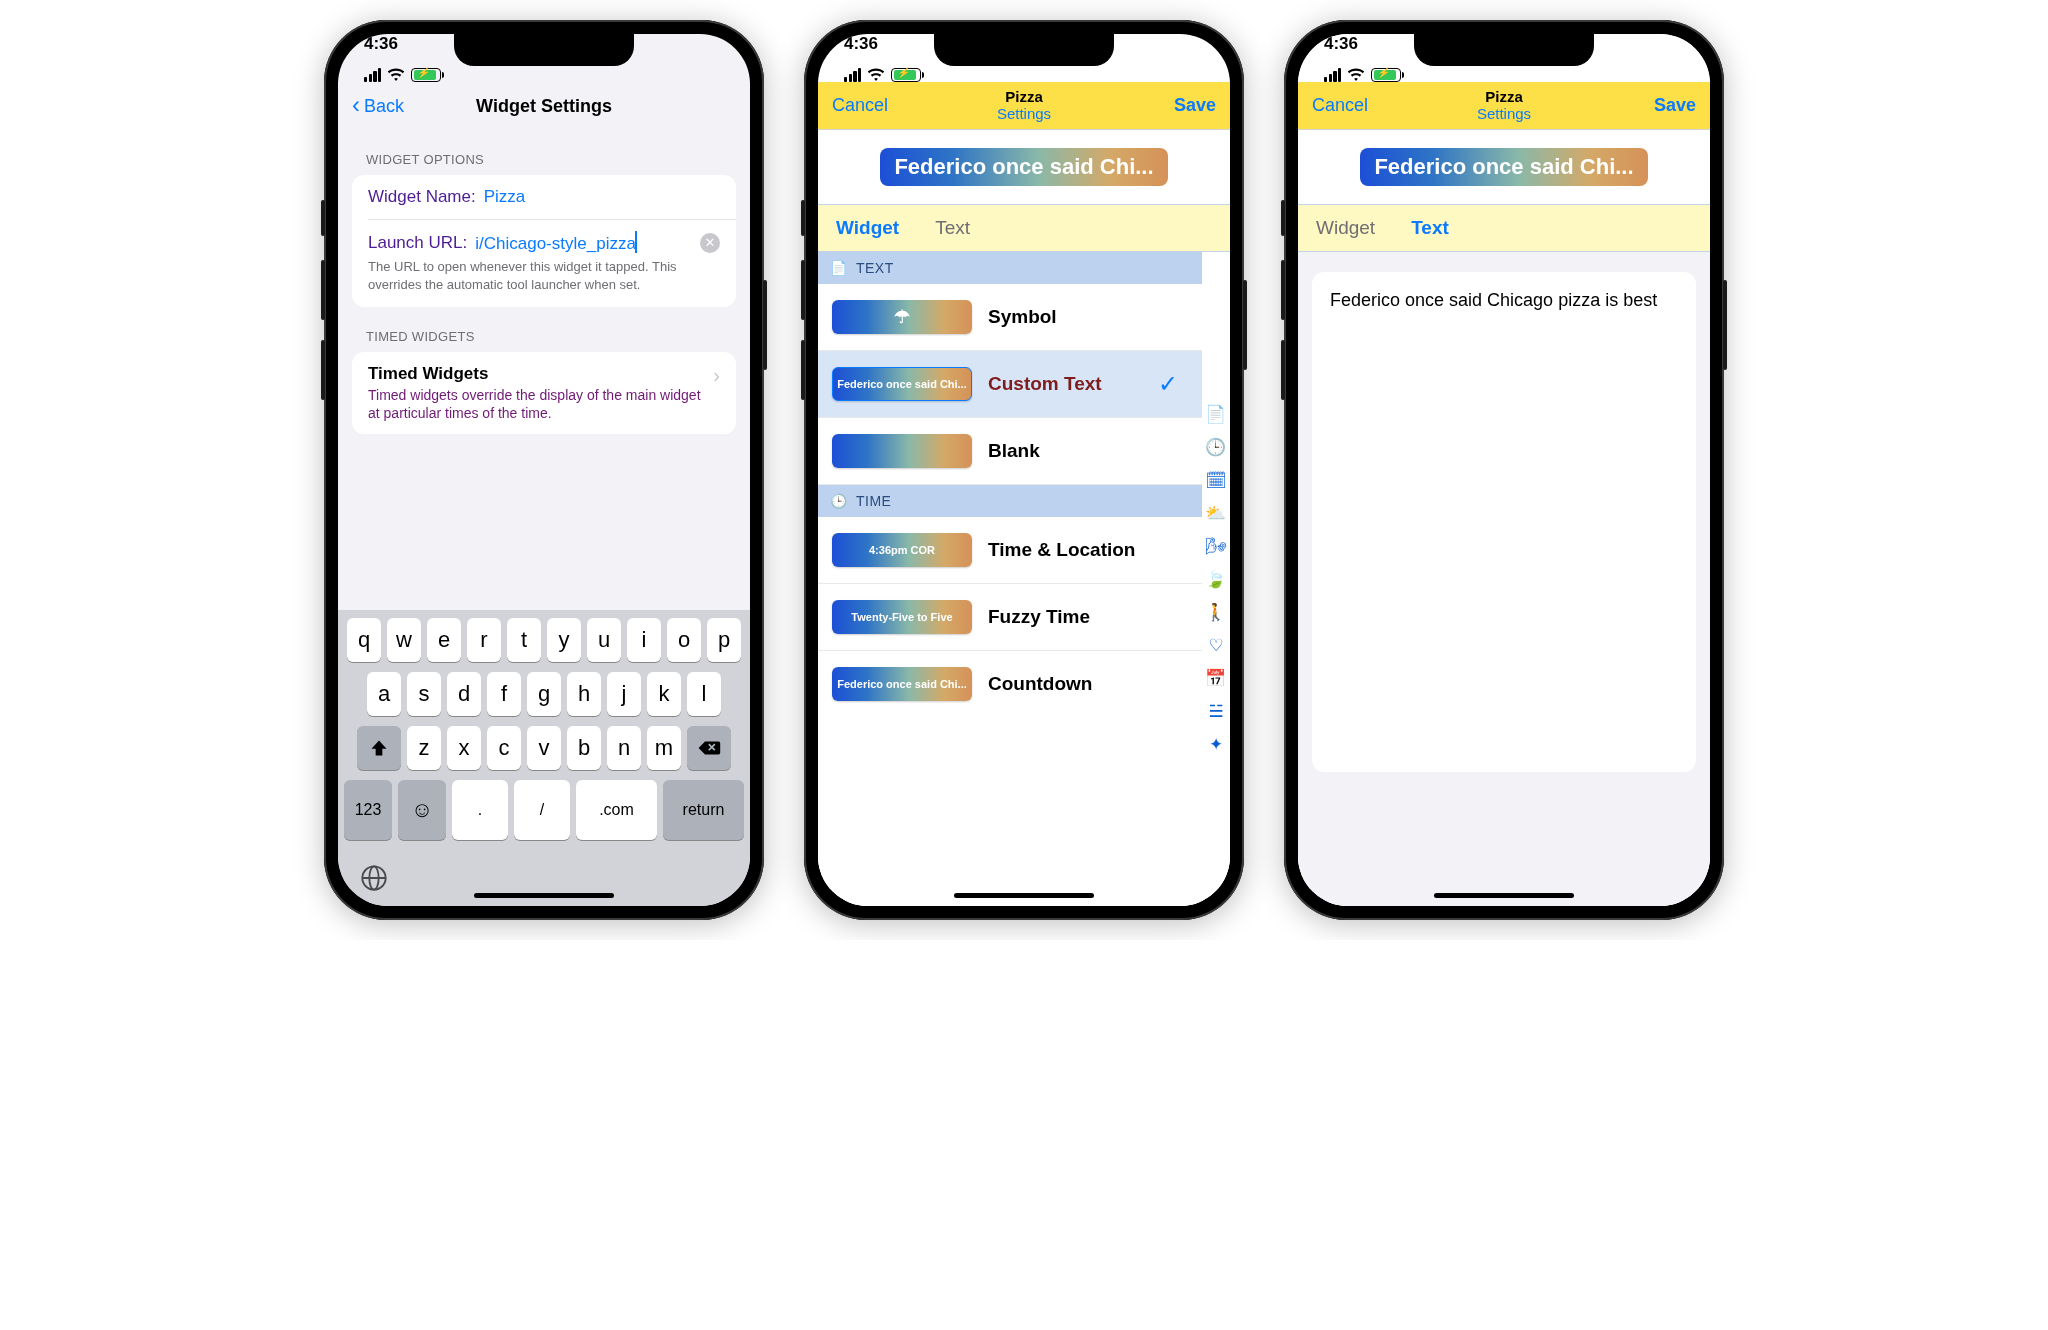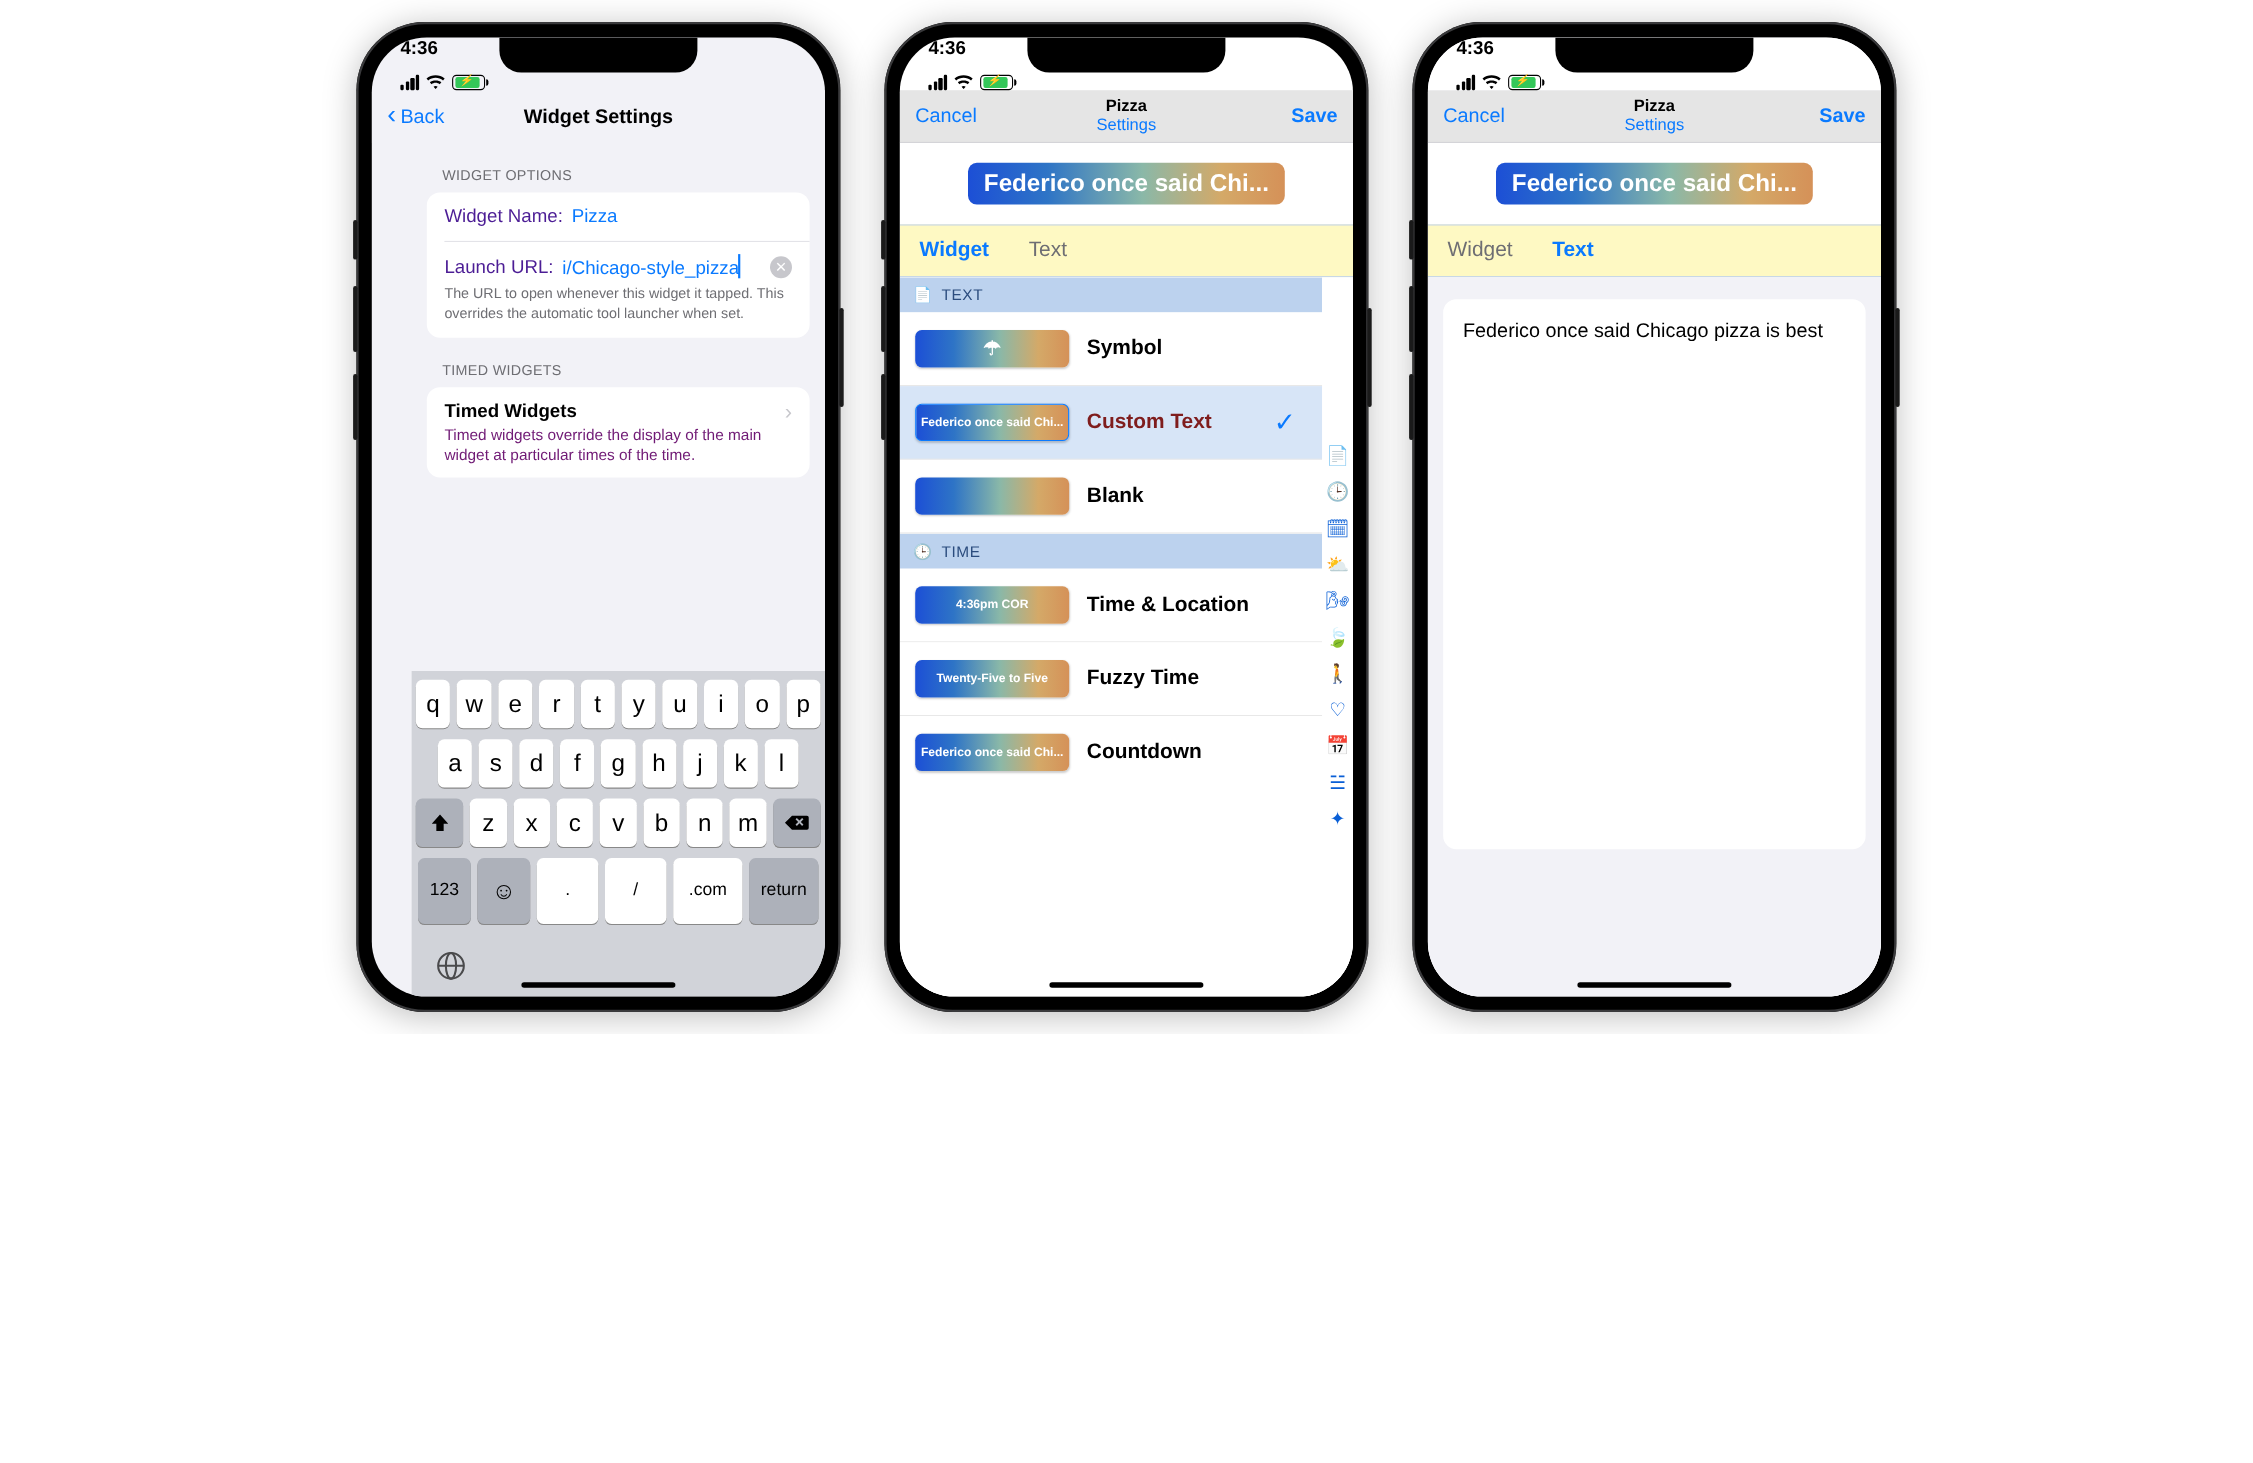--- a/index.html
+++ b/index.html
@@ -35,30 +35,30 @@
   .cell-bars i { width:3.2px; background:#000; border-radius:1px; display:block; }
   .cell-bars i:nth-child(1){height:5px} .cell-bars i:nth-child(2){height:8px} .cell-bars i:nth-child(3){height:11px} .cell-bars i:nth-child(4){height:14px}
   .wifi-ic { width:18px; height:14px; }
   .battery { width:30px; height:14px; border:1.4px solid #000; border-radius:4px; position:relative; display:flex; align-items:center; }
   .battery::after { content:""; position:absolute; right:-4px; top:3px; width:2.5px; height:6px; background:#000; border-radius:0 2px 2px 0; }
   .battery i { display:block; width:80%; height:80%; margin-left:1.5px; background:#34c759; border-radius:2px; position:relative; }
   .battery i::after { content:"⚡"; position:absolute; left:4px; top:-3px; font-size:10px; color:#fff; }
 
   
   .nav { height:48px; display:flex; align-items:center; justify-content:space-between; padding:0 14px; background:#f2f2f7; }
-  .nav.white { background:#e5e5e5; border-bottom:1px solid #d4d4d8; }
+  .nav.white { background:#fde047; border-bottom:1px solid #d4d4d8; }
   .nav-left, .nav-right { min-width:80px; display:flex; align-items:center; gap:4px; color:#0a7aff; font-size:18px; }
   .nav-right { justify-content:flex-end; font-weight:600; }
   .nav-title { flex:1; text-align:center; font-size:18px; font-weight:600; }
   .nav-title-stack { flex:1; text-align:center; line-height:1.1; }
   .nav-title-stack .t1 { font-size:15px; font-weight:600; color:#000; display:block; }
   .nav-title-stack .t2 { font-size:15px; color:#0a7aff; display:block; }
   .chev-l { font-size:24px; font-weight:300; margin-top:-3px; }
 
-  .content { flex:1; overflow:hidden; display:flex; flex-direction:column;margin-left:36px; }
+  .content { flex:1; overflow:hidden; display:flex; flex-direction:column; }
   .scroll { flex:1; overflow-y:auto; }
 
   
   .group-header { font-size:13px; color:#6e6e73; padding:22px 28px 8px; letter-spacing:.3px; text-transform:uppercase; }
   .card { background:#fff; margin:0 14px; border-radius:12px; }
   .row { padding:12px 16px; display:flex; align-items:center; gap:8px; position:relative; }
   .row + .row::before { content:""; position:absolute; top:0; left:16px; right:0; height:1px; background:#e3e3e8; }
   .row-lbl { font-size:17px; color:#4c1d95; white-space:nowrap; }
   .row-val { font-size:17px; color:#0a7aff; flex:1; white-space:nowrap; overflow:hidden; }
   .clear-ic { width:20px; height:20px; border-radius:50%; background:#c7c7cc; color:#fff; font-size:13px; display:flex; align-items:center; justify-content:center; flex-shrink:0; }

